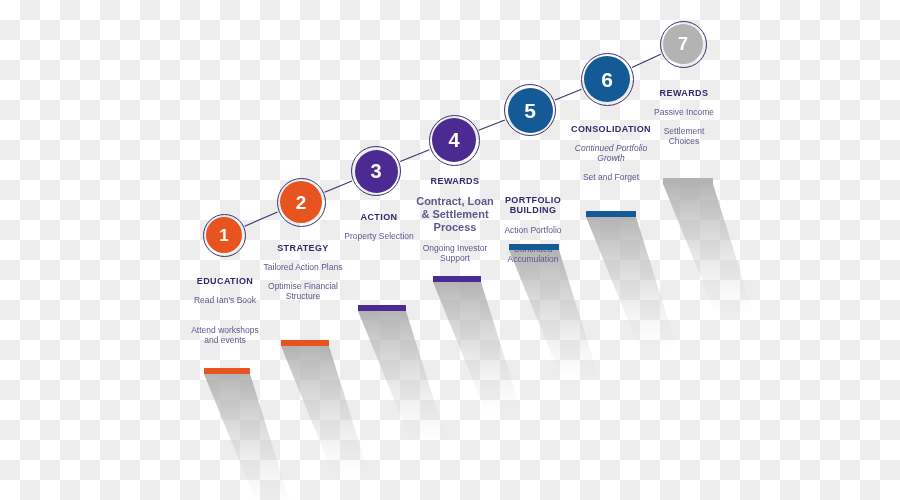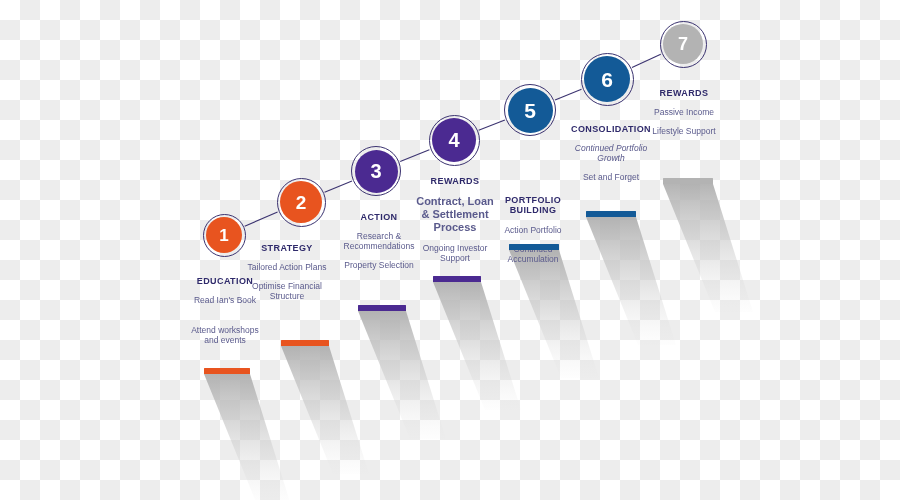--- a/index.html
+++ b/index.html
@@ -152,49 +152,48 @@
       <div class="node" style="left: 663px; top: 24px; width: 40px; height: 40px; background: rgb(179, 179, 179); font-size: 18px;">
         <span class="node-num">7</span>
       </div>
     </div>
   <div id="columns-layer">
       <div class="col" style="left: 183px; top: 276px; width: 84px;">
         <div class="col-title" style="font-size: 9px; color: rgb(47, 42, 107);">EDUCATION</div>
         <div class="col-item" style="font-size: 8.5px; color: rgb(90, 90, 140);">Read Ian's Book</div>
         <div class="col-item" style="font-size: 8.5px; color: rgb(90, 90, 140); margin-top: 20px;">Attend workshops and events</div>
       </div>
-      <div class="col" style="left: 245px; top: 243px; width: 84px;">
+      <div class="col" style="left: 261px; top: 243px; width: 84px;">
         <div class="col-title" style="font-size: 9px; color: rgb(47, 42, 107);">STRATEGY</div>
         <div class="col-item" style="font-size: 8.5px; color: rgb(90, 90, 140); text-align: center;">Tailored Action Plans</div>
         <div class="col-item" style="font-size: 8.5px; color: rgb(90, 90, 140);">Optimise Financial Structure</div>
       </div>
       <div class="col" style="left: 331px; top: 212px; width: 96px;">
         <div class="col-title" style="font-size: 9px; color: rgb(47, 42, 107);">ACTION</div>
-        <div class="col-item" style="font-size: 8.5px; color: rgb(90, 90, 140);">Research &amp; Recommendations</div>
         <div class="col-item" style="font-size: 8.5px; color: rgb(90, 90, 140);">Property Selection</div>
       </div>
       <div class="col" style="left: 413px; top: 176px; width: 84px;">
         <div class="col-title" style="font-size: 9px; color: rgb(47, 42, 107);">REWARDS</div>
         <div class="col-item" style="font-size: 11px; color: rgb(90, 90, 140); font-weight: bold;">Contract, Loan &amp; Settlement Process</div>
         <div class="col-item" style="font-size: 8.5px; color: rgb(90, 90, 140);">Ongoing Investor Support</div>
       </div>
       <div class="col" style="left: 492px; top: 147px; width: 82px; margin-top: 48px;">
         <div class="col-title" style="font-size: 9px; color: rgb(47, 42, 107);">PORTFOLIO BUILDING</div>
         <div class="col-item" style="font-size: 8.5px; color: rgb(90, 90, 140);">Action Portfolio</div>
         <div class="col-item" style="font-size: 8.5px; color: rgb(90, 90, 140);">Continued Accumulation</div>
       </div>
       <div class="col" style="left: 562px; top: 124px; width: 98px;">
         <div class="col-title" style="font-size: 9px; color: rgb(47, 42, 107);">CONSOLIDATION</div>
         <div class="col-item" style="font-size: 8.5px; color: rgb(90, 90, 140); font-style: italic;">Continued Portfolio Growth</div>
         <div class="col-item" style="font-size: 8.5px; color: rgb(90, 90, 140);">Set and Forget</div>
       </div>
       <div class="col" style="left: 650px; top: 88px; width: 68px;">
         <div class="col-title" style="font-size: 9px; color: rgb(47, 42, 107);">REWARDS</div>
         <div class="col-item" style="font-size: 8.5px; color: rgb(90, 90, 140);">Passive Income</div>
-        <div class="col-item" style="font-size: 8.5px; color: rgb(90, 90, 140);">Lifestyle Support</div>
+        <div class="col-item" style="font-size: 8.5px; color: rgb(90, 90, 140);">Settlement Choices</div>
       </div>
     </div>
   <div id="bars-layer">
       <div class="bar" style="left: 204px; top: 368px; width: 46px; height: 6px; background: rgb(232, 84, 31);"></div>
       <div class="bar" style="left: 281px; top: 340px; width: 48px; height: 6px; background: rgb(232, 84, 31);"></div>
       <div class="bar" style="left: 358px; top: 305px; width: 48px; height: 6px; background: rgb(75, 42, 145);"></div>
       <div class="bar" style="left: 433px; top: 276px; width: 48px; height: 6px; background: rgb(75, 42, 145);"></div>
       <div class="bar" style="left: 509px; top: 244px; width: 50px; height: 6px; background: rgb(19, 90, 151);"></div>
       <div class="bar" style="left: 586px; top: 211px; width: 50px; height: 6px; background: rgb(19, 90, 151);"></div>
       <div class="bar" style="left: 663px; top: 178px; width: 50px; height: 6px; background: rgb(179, 179, 179);"></div>

